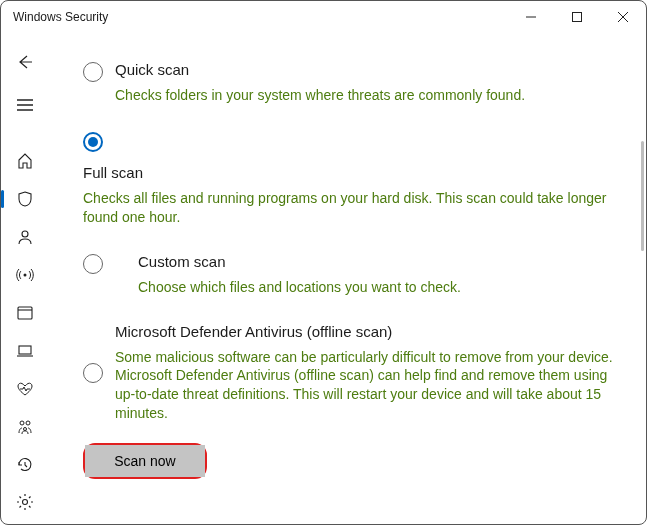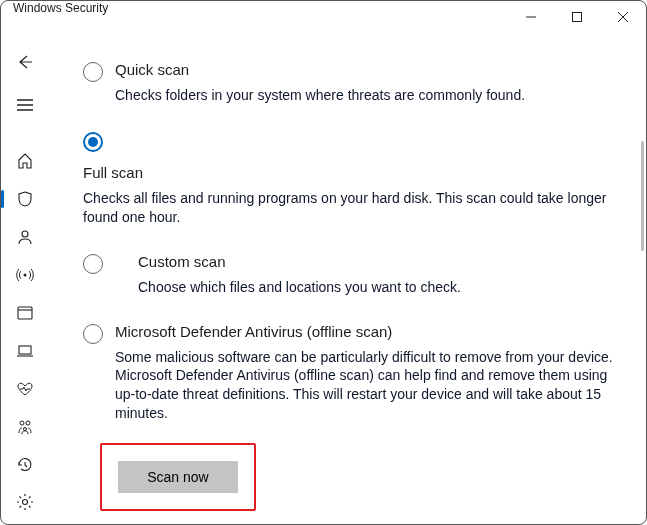--- a/index.html
+++ b/index.html
@@ -1,18 +1,18 @@
 <!DOCTYPE html>
 <html><head>
 <meta charset="utf-8">
 <style>
   * { box-sizing: border-box; margin: 0; padding: 0; }
   body { font-family: "Segoe UI", sans-serif; font-size: 14px; color: #1b1b1b; background: #fff; }
   .window { width: 647px; height: 525px; border: 1px solid #555; border-radius: 8px; position: relative; overflow: hidden; background: #fff; }
-  .titlebar { height: 32px; display: flex; align-items: flex-start; padding: 0 0 0 12px; font-size: 12px; }
+  .titlebar { height: 32px; display: flex; align-items: center; padding: 0 0 0 12px; font-size: 12px; }
   .titlebar-title { flex: 0 0 auto; }
   .titlebar-spacer { flex: 1; }
   .winbtn { width: 46px; height: 32px; display: flex; align-items: center; justify-content: center; }
   .winbtn svg { display: block; }
   .body { display: flex; height: calc(100% - 32px); }
   .leftcol { width: 48px; display: flex; flex-direction: column; align-items: center; }
   .back-btn { width: 40px; height: 40px; display: flex; align-items: center; justify-content: center; margin-top: 10px; }
   .ham-btn { width: 40px; height: 40px; display: flex; align-items: center; justify-content: center; margin-top: 6px; }
   .nav { margin-top: 18px; display: flex; flex-direction: column; gap: 0; }
   .nav-item { width: 48px; height: 38px; display: flex; align-items: center; justify-content: center; position: relative; }
@@ -20,24 +20,24 @@
   .nav-spacer { flex: 1; }
   .settings-item { width: 48px; height: 38px; display: flex; align-items: center; justify-content: center; margin-bottom: 4px; }
   .content { flex: 1; padding: 6px 22px 14px 34px; position: relative; overflow: hidden; }
   .option { display: flex; gap: 12px; margin-top: 14px; }
   .option:first-child { margin-top: 22px; }
   .radio { flex: 0 0 20px; width: 20px; height: 20px; border: 1px solid #666; border-radius: 50%; margin-top: 1px; position: relative; }
   .radio.selected { border: 2px solid #0067c0; }
   .radio.selected::after { content: ""; position: absolute; left: 3px; top: 3px; width: 10px; height: 10px; border-radius: 50%; background: #0067c0; }
   .opt-body { flex: 1; }
   .opt-title { font-size: 15px; margin-bottom: 8px; }
-  .opt-desc { color: #0f172a; font-size: 14px; line-height: 1.35; }
+  .opt-desc { color: #4d7c0f; font-size: 14px; line-height: 1.35; }
   .scan-btn-wrap { margin-top: 20px; }
   .scan-btn { width: 120px; height: 32px; background: #c4c4c4; border: none; font-size: 14px; font-family: inherit; text-align: center; }
-  .scan-highlight { border: 2.5px solid #e02020; border-radius: 2px; display: inline-block; padding: 16px; margin-left: 17px; }
+  .scan-highlight { border: 2.5px solid #e02020; border-radius: 12px; display: inline-block; padding: 0; }
   .scrollbar { position: absolute; right: 2px; top: 140px; width: 3px; height: 110px; background: #bdbdbd; border-radius: 2px; }
 </style>
 </head>
 <body>
 
 <div class="window">
 
   <div class="titlebar">
     <span class="titlebar-title">Windows Security</span>
     <span class="titlebar-spacer"></span>
@@ -158,21 +158,21 @@
       </div>
 
       <div class="option" style="margin-top:26px;gap:35px;">
         <div class="radio"></div>
         <div class="opt-body">
           <div class="opt-title">Custom scan</div>
           <div class="opt-desc">Choose which files and locations you want to check.</div>
         </div>
       </div>
 
-      <div class="option" style="margin-top:26px;">
+      <div class="option" style="margin-top:26px;align-items:center;">
         <div class="radio"></div>
         <div class="opt-body">
           <div class="opt-title">Microsoft Defender Antivirus (offline scan)</div>
           <div class="opt-desc">Some malicious software can be particularly difficult to remove from your device. Microsoft Defender Antivirus (offline scan) can help find and remove them using up-to-date threat definitions. This will restart your device and will take about 15 minutes.</div>
         </div>
       </div>
 
       <div class="scan-btn-wrap">
         <span class="scan-highlight">
           <button class="scan-btn">Scan now</button>

